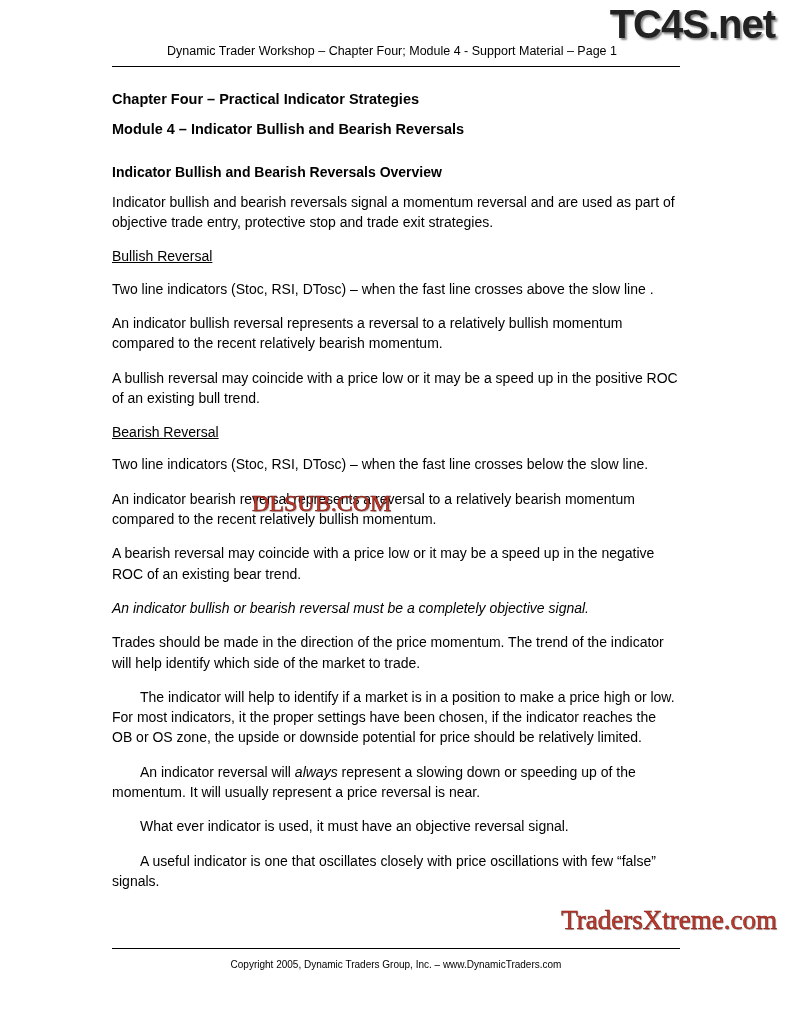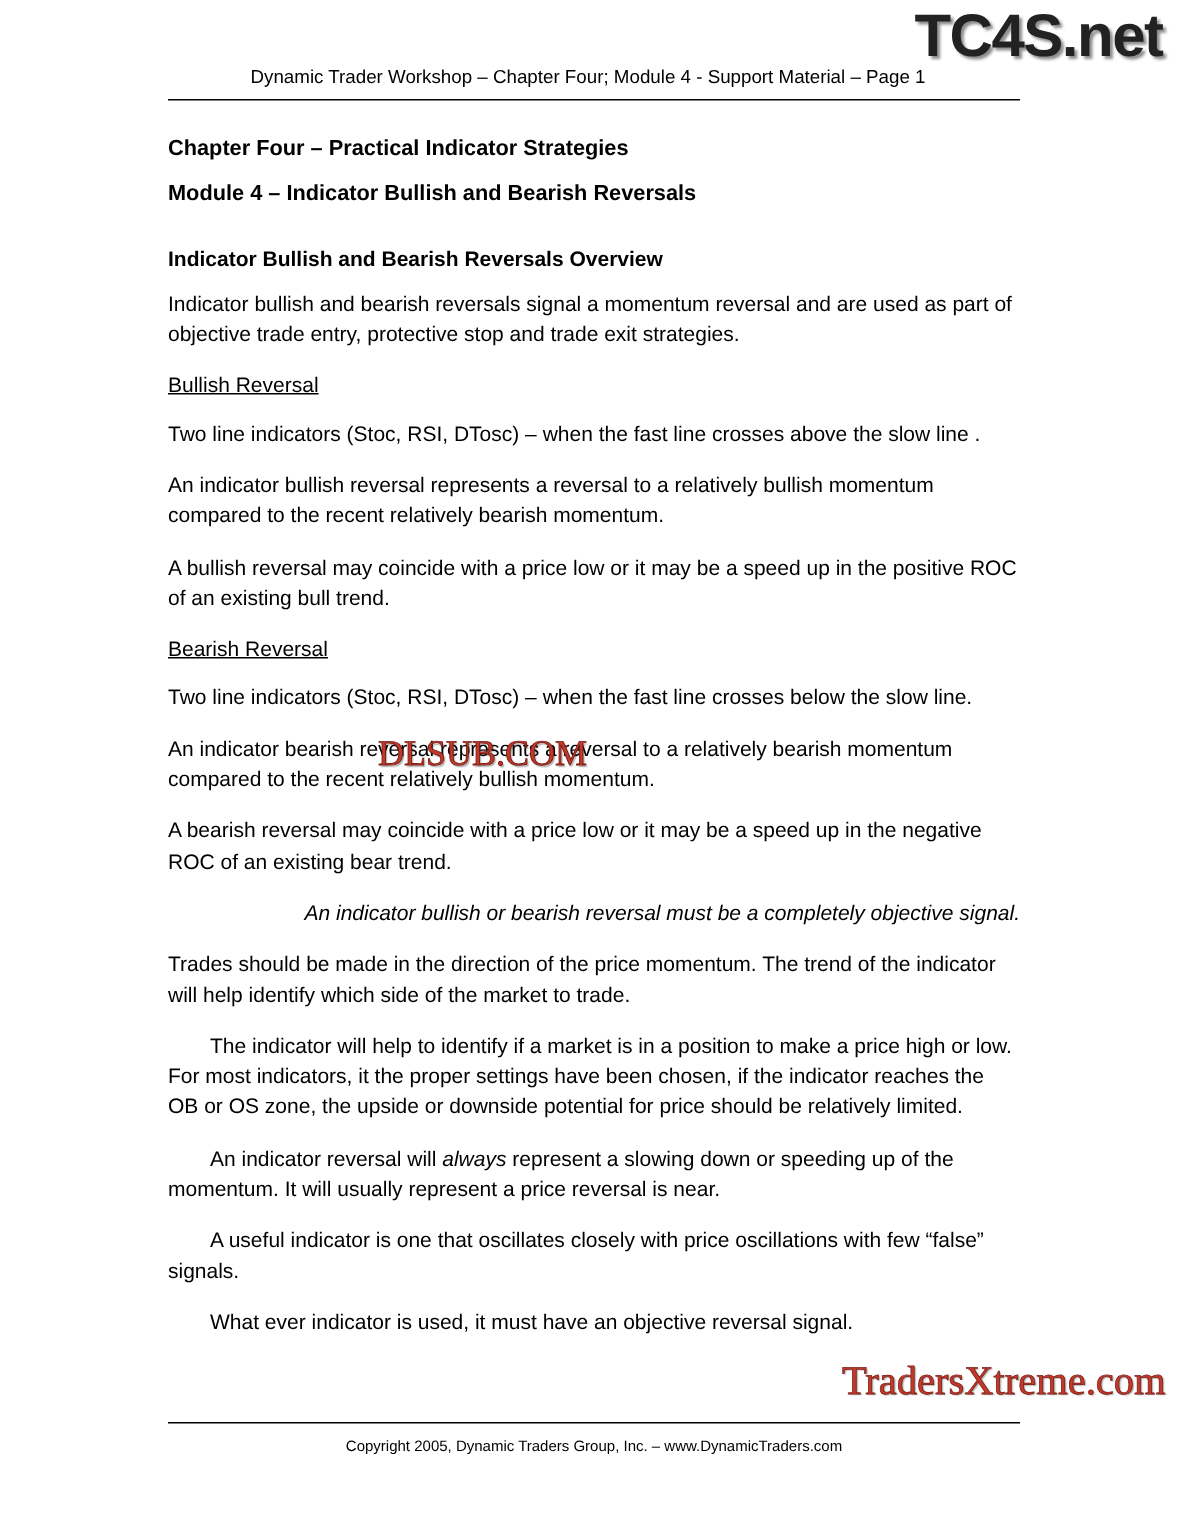--- a/index.html
+++ b/index.html
@@ -79,21 +79,21 @@
     line-height: 1.25;
   }
 
   p.para {
     font-size: 14px;
     line-height: 1.45;
     margin: 0 0 14px 0;
     text-align: left;
   }
   p.indent { text-indent: 28px; }
-  p.italic { font-style: italic; text-align: right; }
+  p.italic { font-style: italic; }
 
   .subhead {
     font-size: 14px;
     margin: 0 0 12px 0;
     line-height: 1.45;
   }
   .subhead span.u {
     text-decoration: underline;
   }
 
@@ -183,22 +183,22 @@
     <p class="para">A bearish reversal may coincide with a price low or it may be a speed up in the negative ROC of an existing bear trend.</p>
 
     <p class="para italic">An indicator bullish or bearish reversal must be a completely objective signal.</p>
 
 
     <p class="para">Trades should be made in the direction of the price momentum. The trend of the indicator will help identify which side of the market to trade.</p>
     <p class="para indent">The indicator will help to identify if a market is in a position to make a price high or low. For most indicators, it the proper settings have been chosen, if the indicator reaches the OB or OS zone, the upside or downside potential for price should be relatively limited.</p>
     <p class="para indent">
       <span>An indicator reversal will <em class="emph">always</em> represent a slowing down or speeding up of the momentum. It will usually represent a price reversal is near.</span>
     </p>
+    <p class="para indent">What ever indicator is used, it must have an objective reversal signal.</p>
     <p class="para indent">A useful indicator is one that oscillates closely with price oscillations with few “false” signals.</p>
-    <p class="para indent">What ever indicator is used, it must have an objective reversal signal.</p>
 
   </div>
 
   <div class="dlsub">DLSUB.COM</div>
 
   <div class="footer-rule"></div>
   <div class="footer">Copyright 2005, Dynamic Traders Group, Inc. – www.DynamicTraders.com</div>
 
   <div class="tx-watermark">TradersXtreme.com</div>
 

